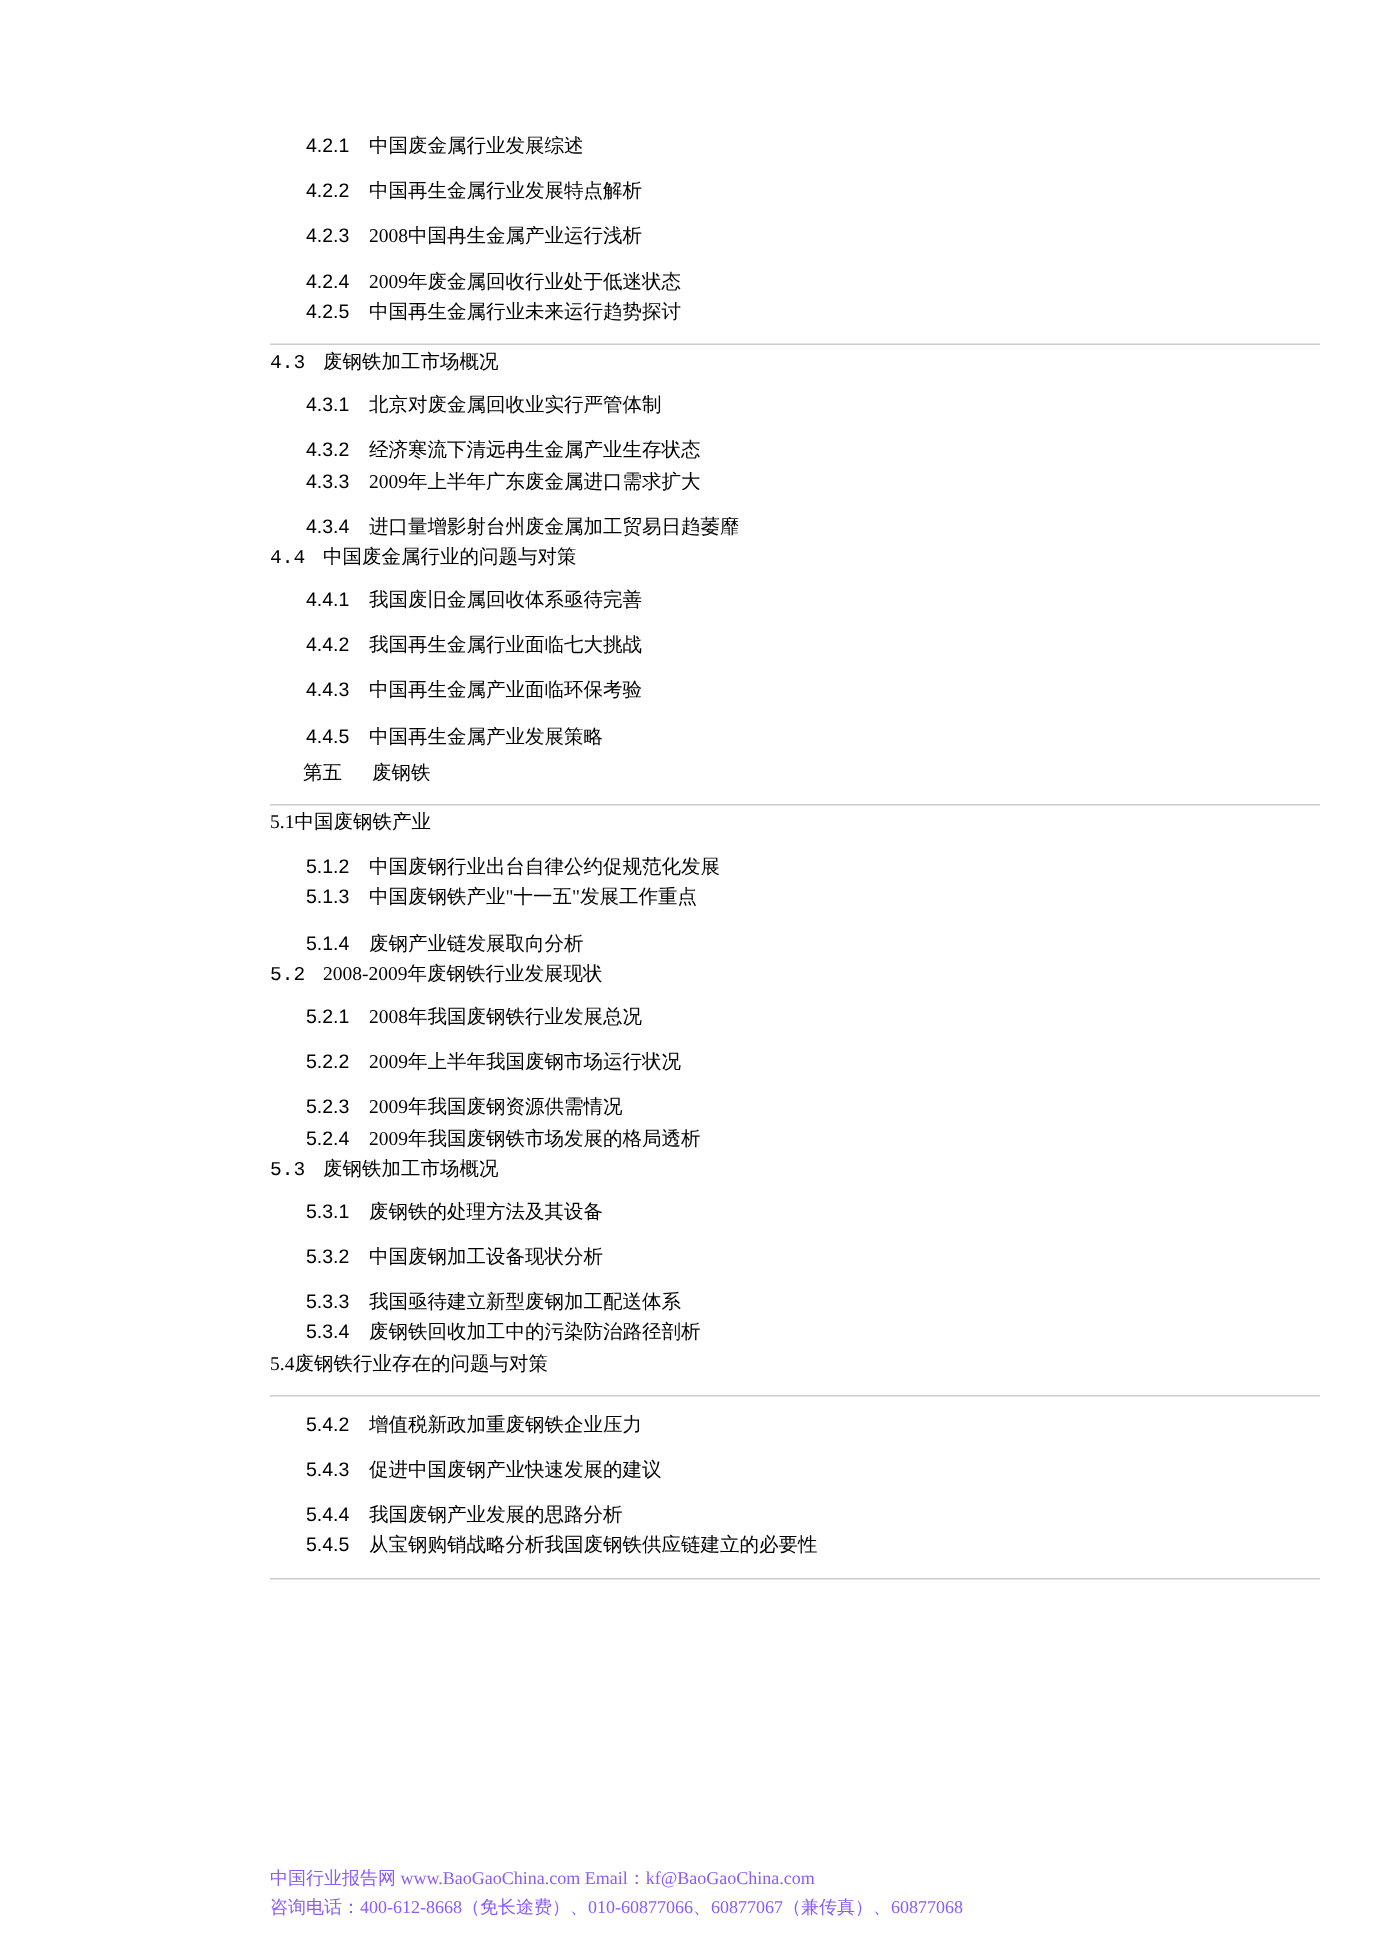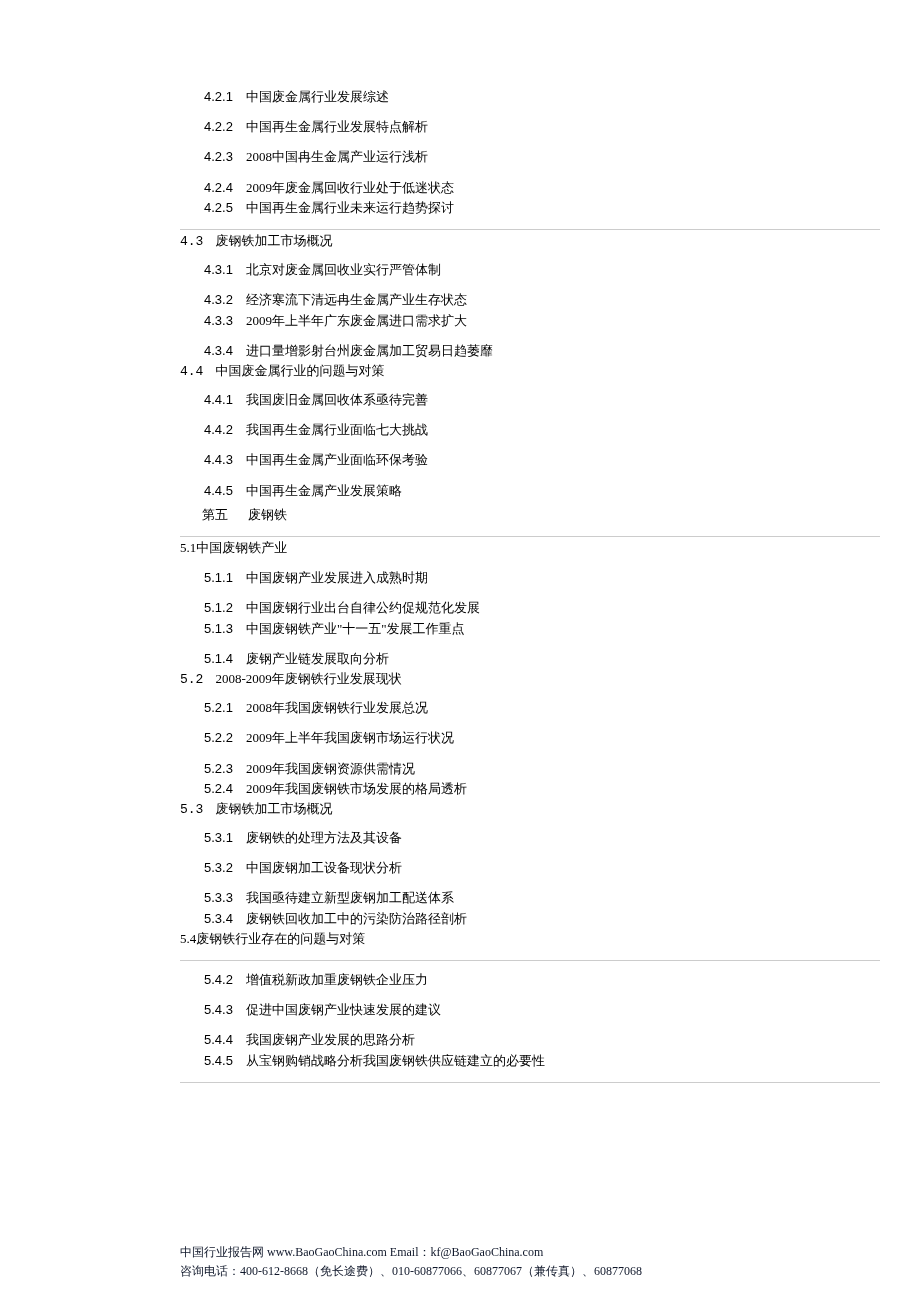--- a/index.html
+++ b/index.html
@@ -63,21 +63,21 @@
     .chapter-title {
       display: inline-block;
     }
     .footer {
       position: absolute;
       left: 180px;
       bottom: 22px;
       width: 560px;
       font-size: 12px;
       line-height: 1.6;
-      color: #0f172a;
+      color: #8b5cf6;
       font-family: "SimSun", "宋体", serif;
     }
     .footer .line {
       white-space: nowrap;
     }
     .underline-row {
       border-bottom: 0.5px solid #ccc;
       padding-bottom: 12px;
       display: flex;
       align-items: baseline;
@@ -171,24 +171,20 @@
 
   <div class="combined-row underline-row" style="margin-bottom:2px;">
     <span class="chapter-label" style="margin-left:22px;margin-right:20px;">第五</span>
     <span class="chapter-title">废钢铁</span>
   </div>
 
   <div class="section-line" style="margin-bottom:12px;">
     <span class="section-text">5.1中国废钢铁产业</span>
   </div>
 
-  <div class="toc-line">
-    <span class="toc-num">5.1.1</span>
-    <span class="toc-text">中国废钢产业发展进入成熟时期</span>
-  </div>
 
   <div class="toc-line tight">
     <span class="toc-num">5.1.2</span>
     <span class="toc-text">中国废钢行业出台自律公约促规范化发展</span>
   </div>
 
   <div class="toc-line">
     <span class="toc-num">5.1.3</span>
     <span class="toc-text">中国废钢铁产业"十一五"发展工作重点</span>
   </div>

